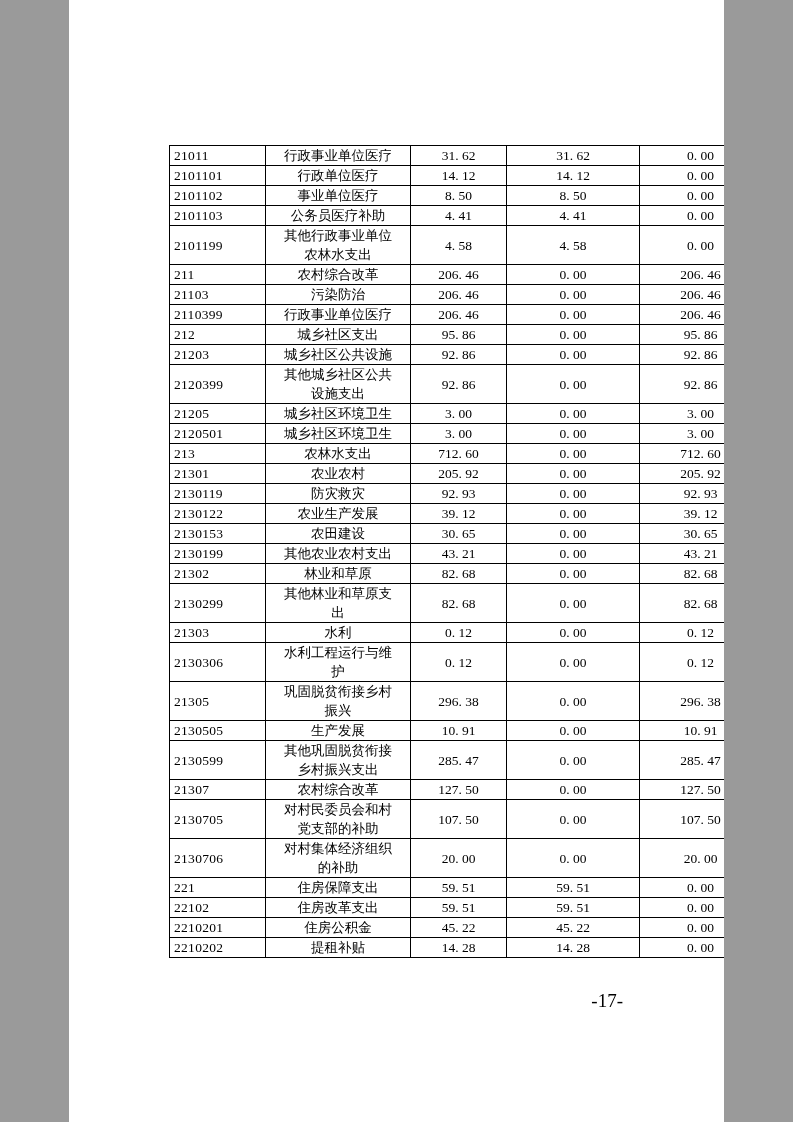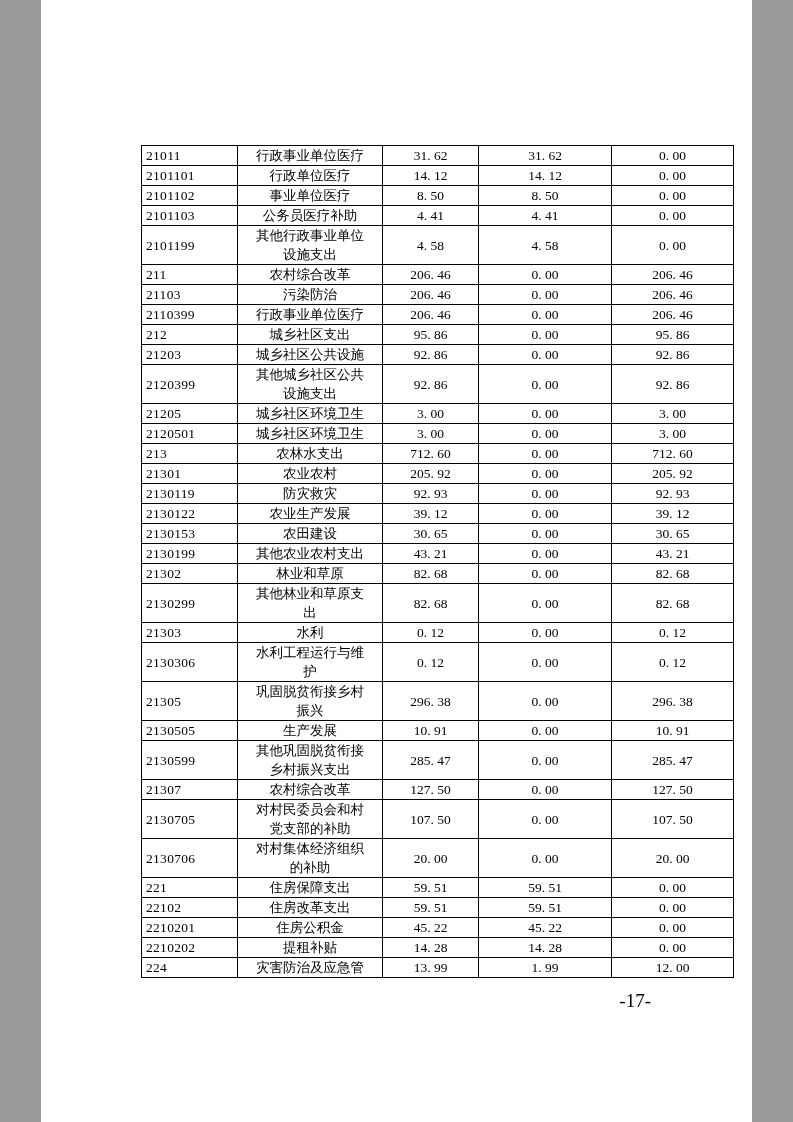--- a/index.html
+++ b/index.html
@@ -2,21 +2,21 @@
 <html><head>
 <meta charset="utf-8">
 <style>
   html, body {
     margin: 0;
     padding: 0;
     background: #9a9a9a;
   }
   .page {
     position: relative;
-    width: 711px;
+    width: 655px;
     height: 1122px;
     margin: 0 auto;
     background: #ffffff;
     color: #000000;
     font-family: "Liberation Serif", "DejaVu Serif", serif;
     overflow: hidden;
   }
   table.budget {
     position: absolute;
     left: 100px;
@@ -97,21 +97,21 @@
     <td class="code">2101103</td>
     <td class="name">公务员医疗补助</td>
     <td class="num">4. 41</td>
     <td class="num">4. 41</td>
     <td class="num">0. 00</td>
   </tr>
 
   <tr>
     <td class="code">2101199</td>
     <td class="name">其他行政事业单位
-设施支出</td>
+农林水支出</td>
     <td class="num">4. 58</td>
     <td class="num">4. 58</td>
     <td class="num">0. 00</td>
   </tr>
 
   <tr>
     <td class="code">211</td>
     <td class="name">农村综合改革</td>
     <td class="num">206. 46</td>
     <td class="num">0. 00</td>
@@ -334,25 +334,18 @@
   </tr>
 
   <tr>
     <td class="code">2210202</td>
     <td class="name">提租补贴</td>
     <td class="num">14. 28</td>
     <td class="num">14. 28</td>
     <td class="num">0. 00</td>
   </tr>
 
-  <tr>
-    <td class="code">224</td>
-    <td class="name">灾害防治及应急管</td>
-    <td class="num">13. 99</td>
-    <td class="num">1. 99</td>
-    <td class="num">12. 00</td>
-  </tr>
 </tbody>
   </table>
 
   <div class="page-number">-17-</div>
 
 </div>
 
 </body></html>

